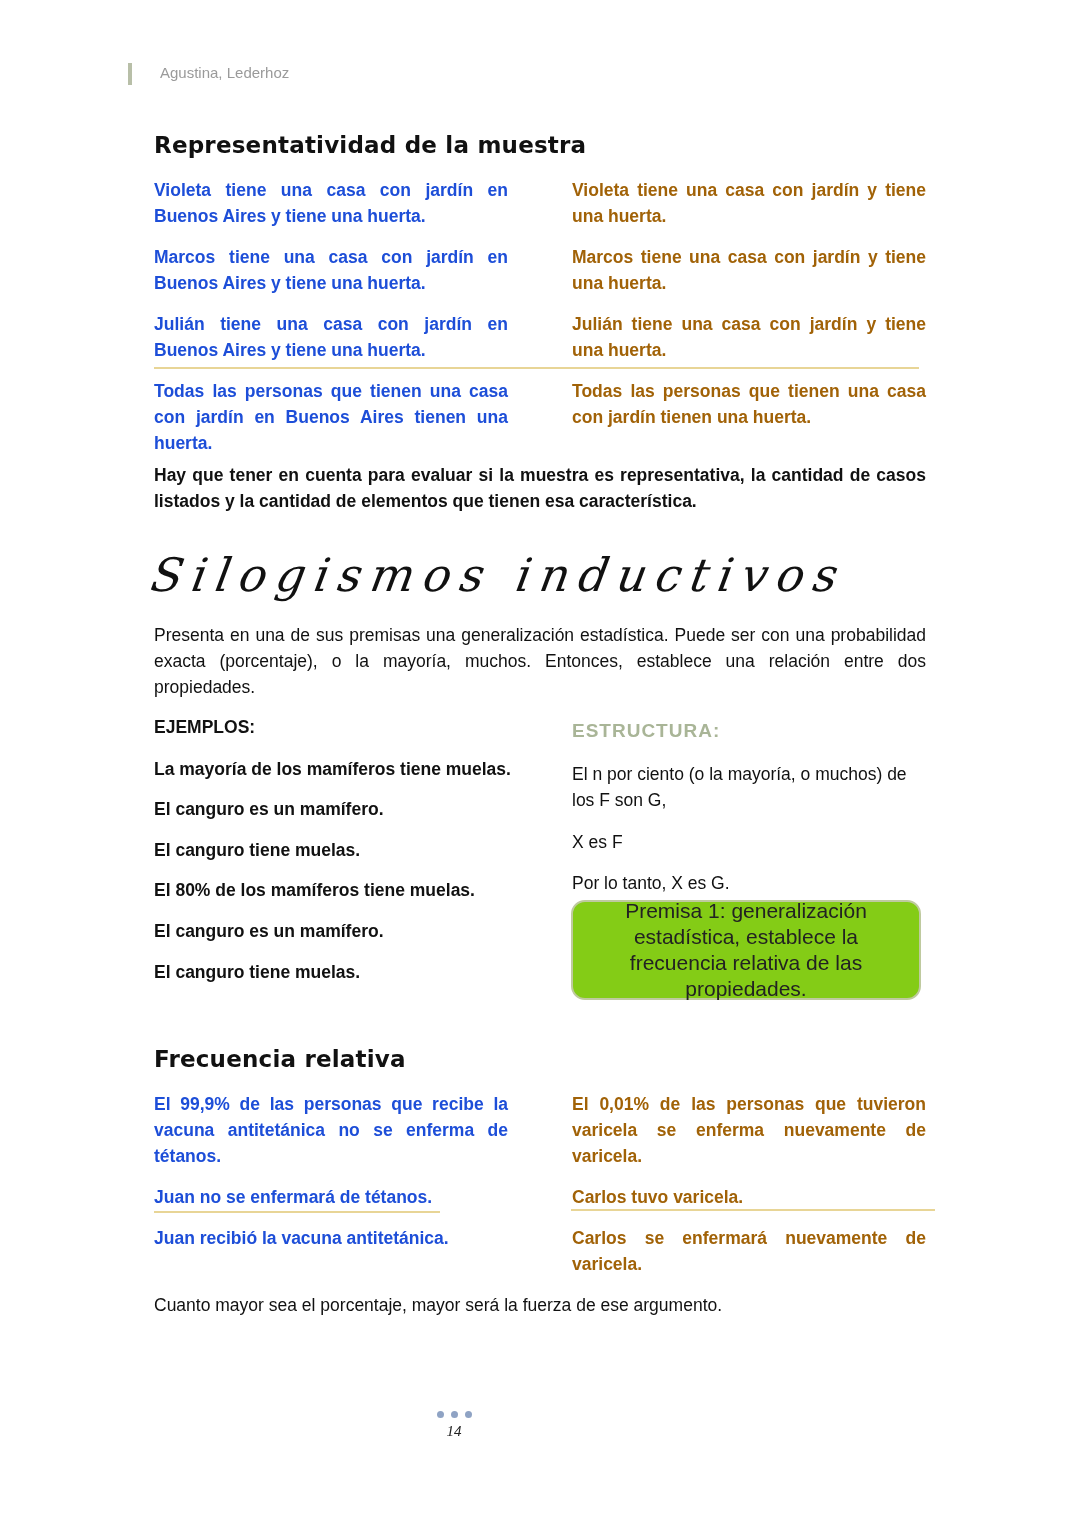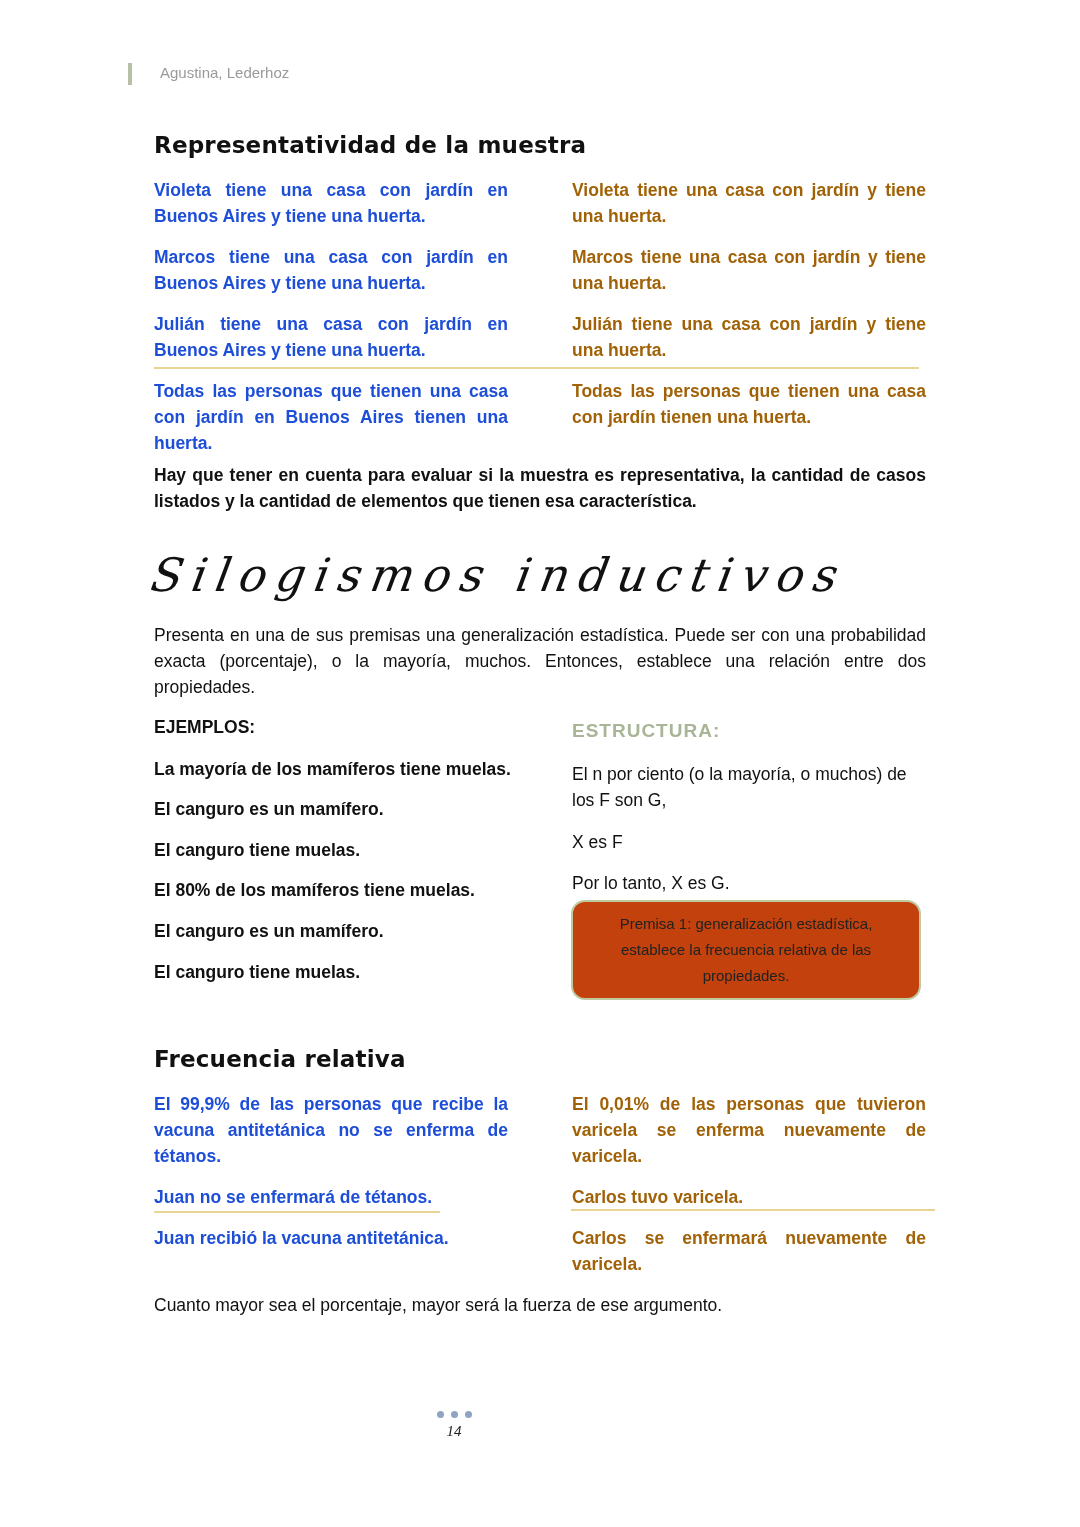--- a/index.html
+++ b/index.html
@@ -13,23 +13,23 @@
   .col p { margin: 0 0 15px 0; }
   .purple { color: #1d4ed8; }
   .green { color: #a16207; }
   .sep { position: absolute; height: 1.5px; background: #e8d596; }
   .body-text { position: absolute; left: 154px; width: 772px; font-size: 17.5px; line-height: 26px; text-align: justify; }
   .script-title { position: absolute; left: 152px; top: 548px; font-family: "DejaVu Serif", serif; font-style: italic;
                   font-size: 46px; letter-spacing: 9px; color: #111; transform: skewX(-10deg); font-weight: normal; }
   .ej { position: absolute; left: 154px; font-size: 17.5px; font-weight: bold; color: #111; }
   .estr-label { position: absolute; left: 572px; top: 720px; font-size: 19px; font-weight: bold; color: #a9b597; letter-spacing: 1px; }
   .estr { position: absolute; left: 572px; width: 354px; font-size: 17.5px; line-height: 26px; color: #111; }
-  .box { position: absolute; left: 571px; top: 900px; width: 350px; height: 100px; background: #c2410c;
+  .box { position: absolute; left: 571px; top: 900px; width: 350px; height: 100px; background: #84cc16;
          border: 2px solid #bfca9f; border-radius: 14px; box-sizing: border-box; display: flex; align-items: center;
-         justify-content: center; text-align: center; font-size: 15px; line-height: 26px; color: #222; padding: 0 14px; }
+         justify-content: center; text-align: center; font-size: 21px; line-height: 26px; color: #222; padding: 0 14px; }
   .pager { position: absolute; left: 0; width: 908px; top: 1404px; text-align: center; }
   .dots { display: inline-flex; gap: 7px; }
   .dot { width: 7px; height: 7px; border-radius: 50%; background: #8fa3c4; display: inline-block; }
   .pnum { font-family: "Liberation Serif", serif; font-style: italic; font-size: 15px; color: #222; margin-top: 1px; }
 </style>
 </head>
 <body>
 
 <div class="abs header-bar"></div>
 <div class="abs header-text">Agustina, Lederhoz</div>

